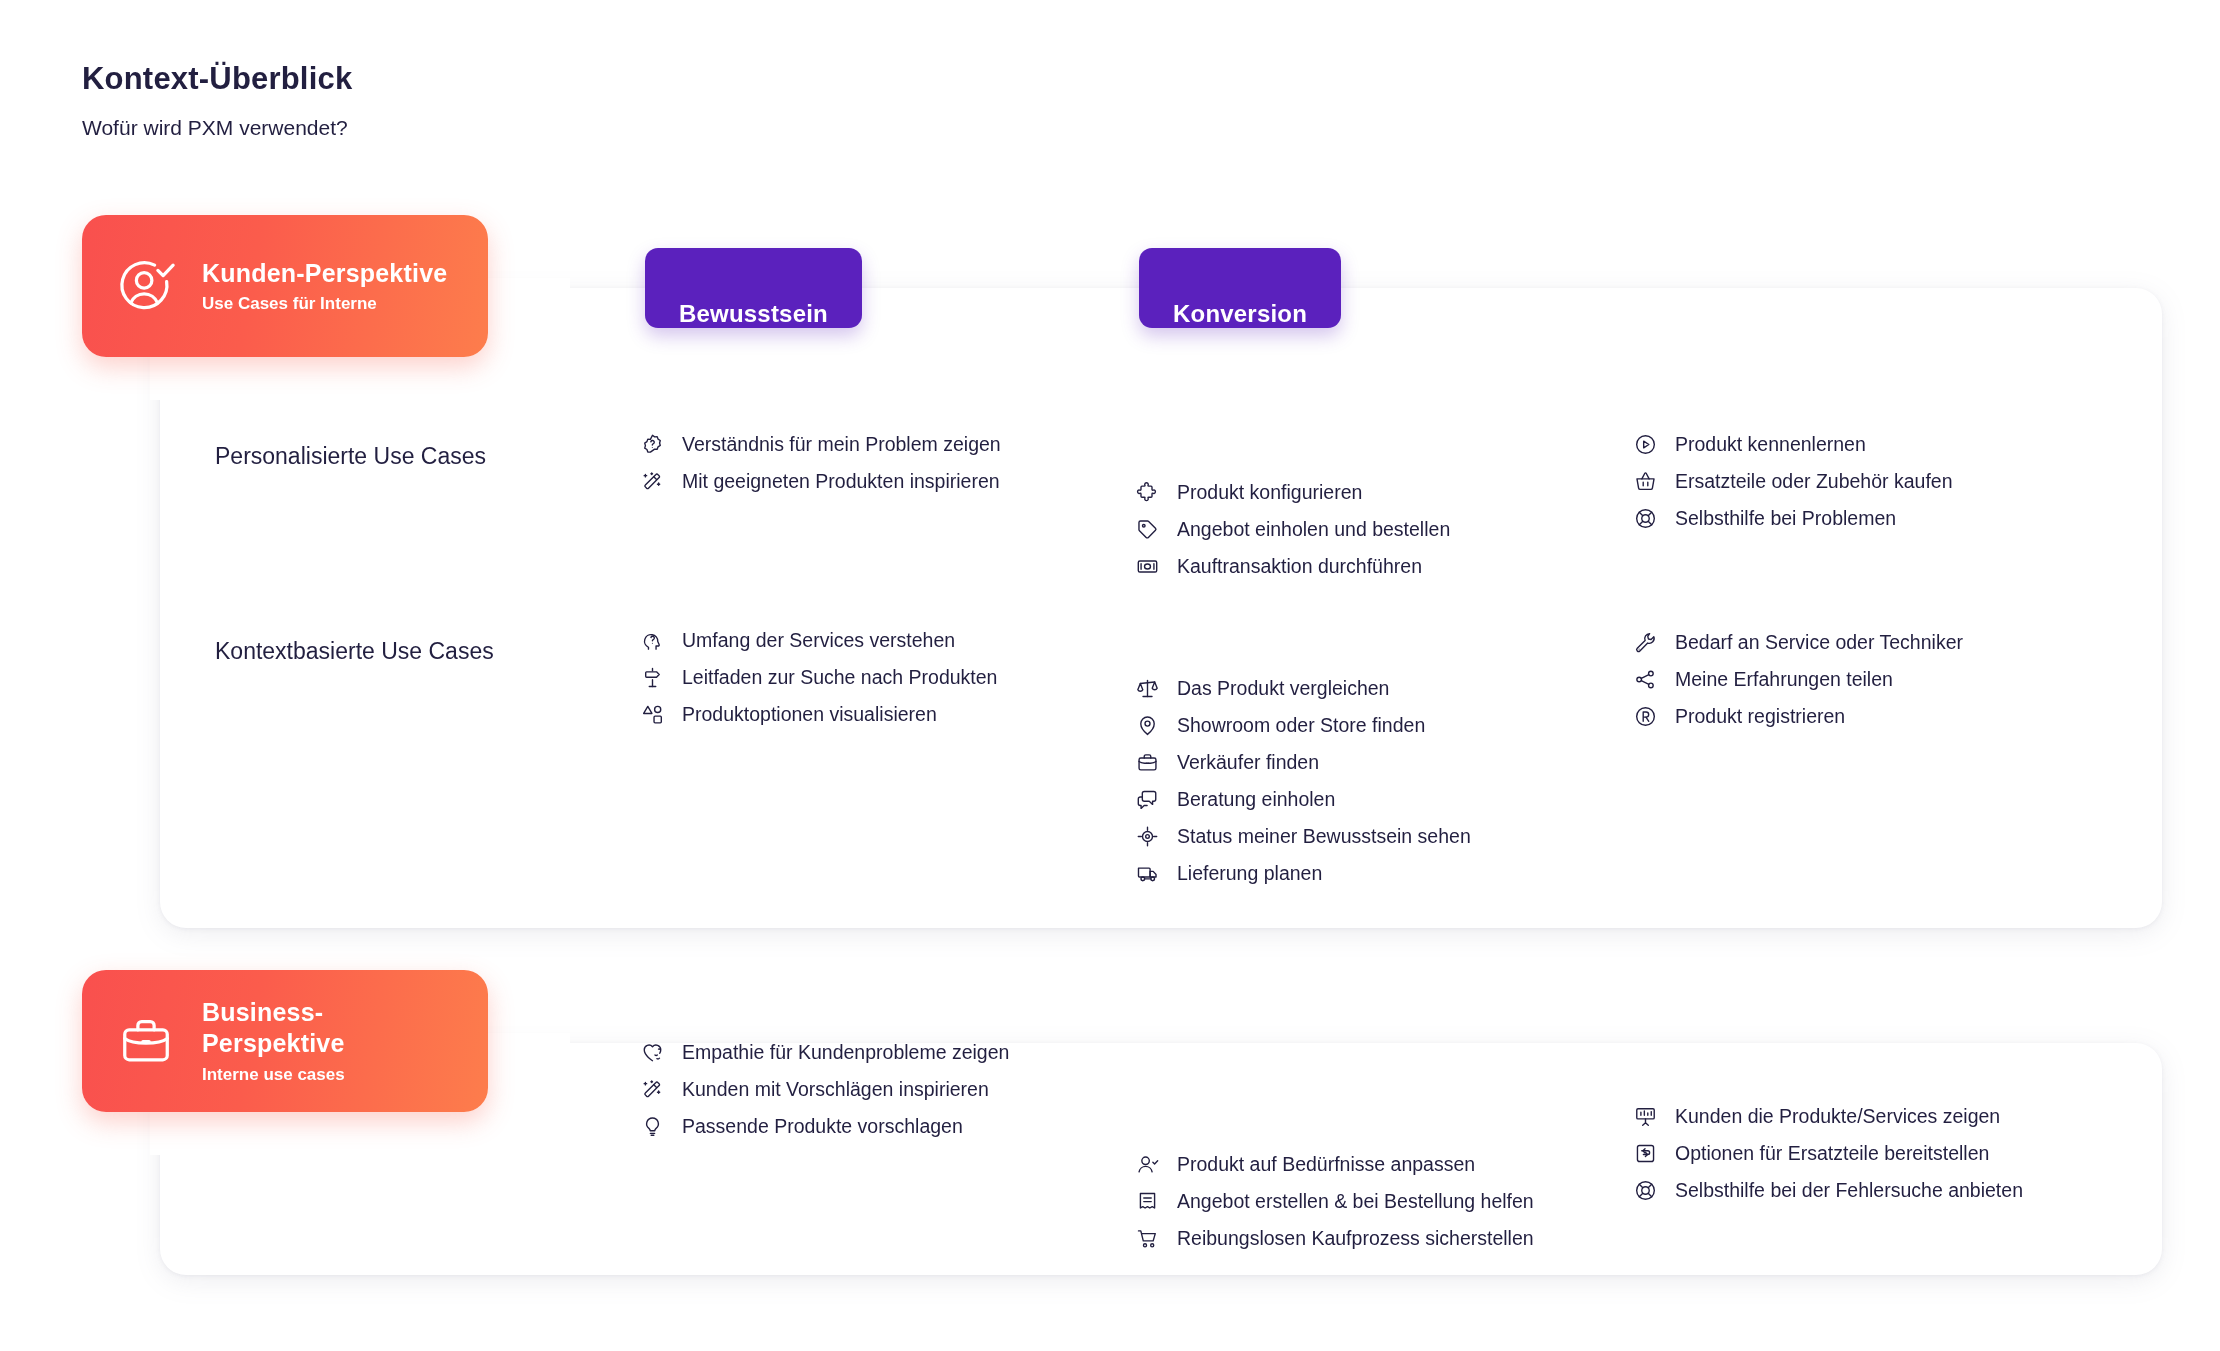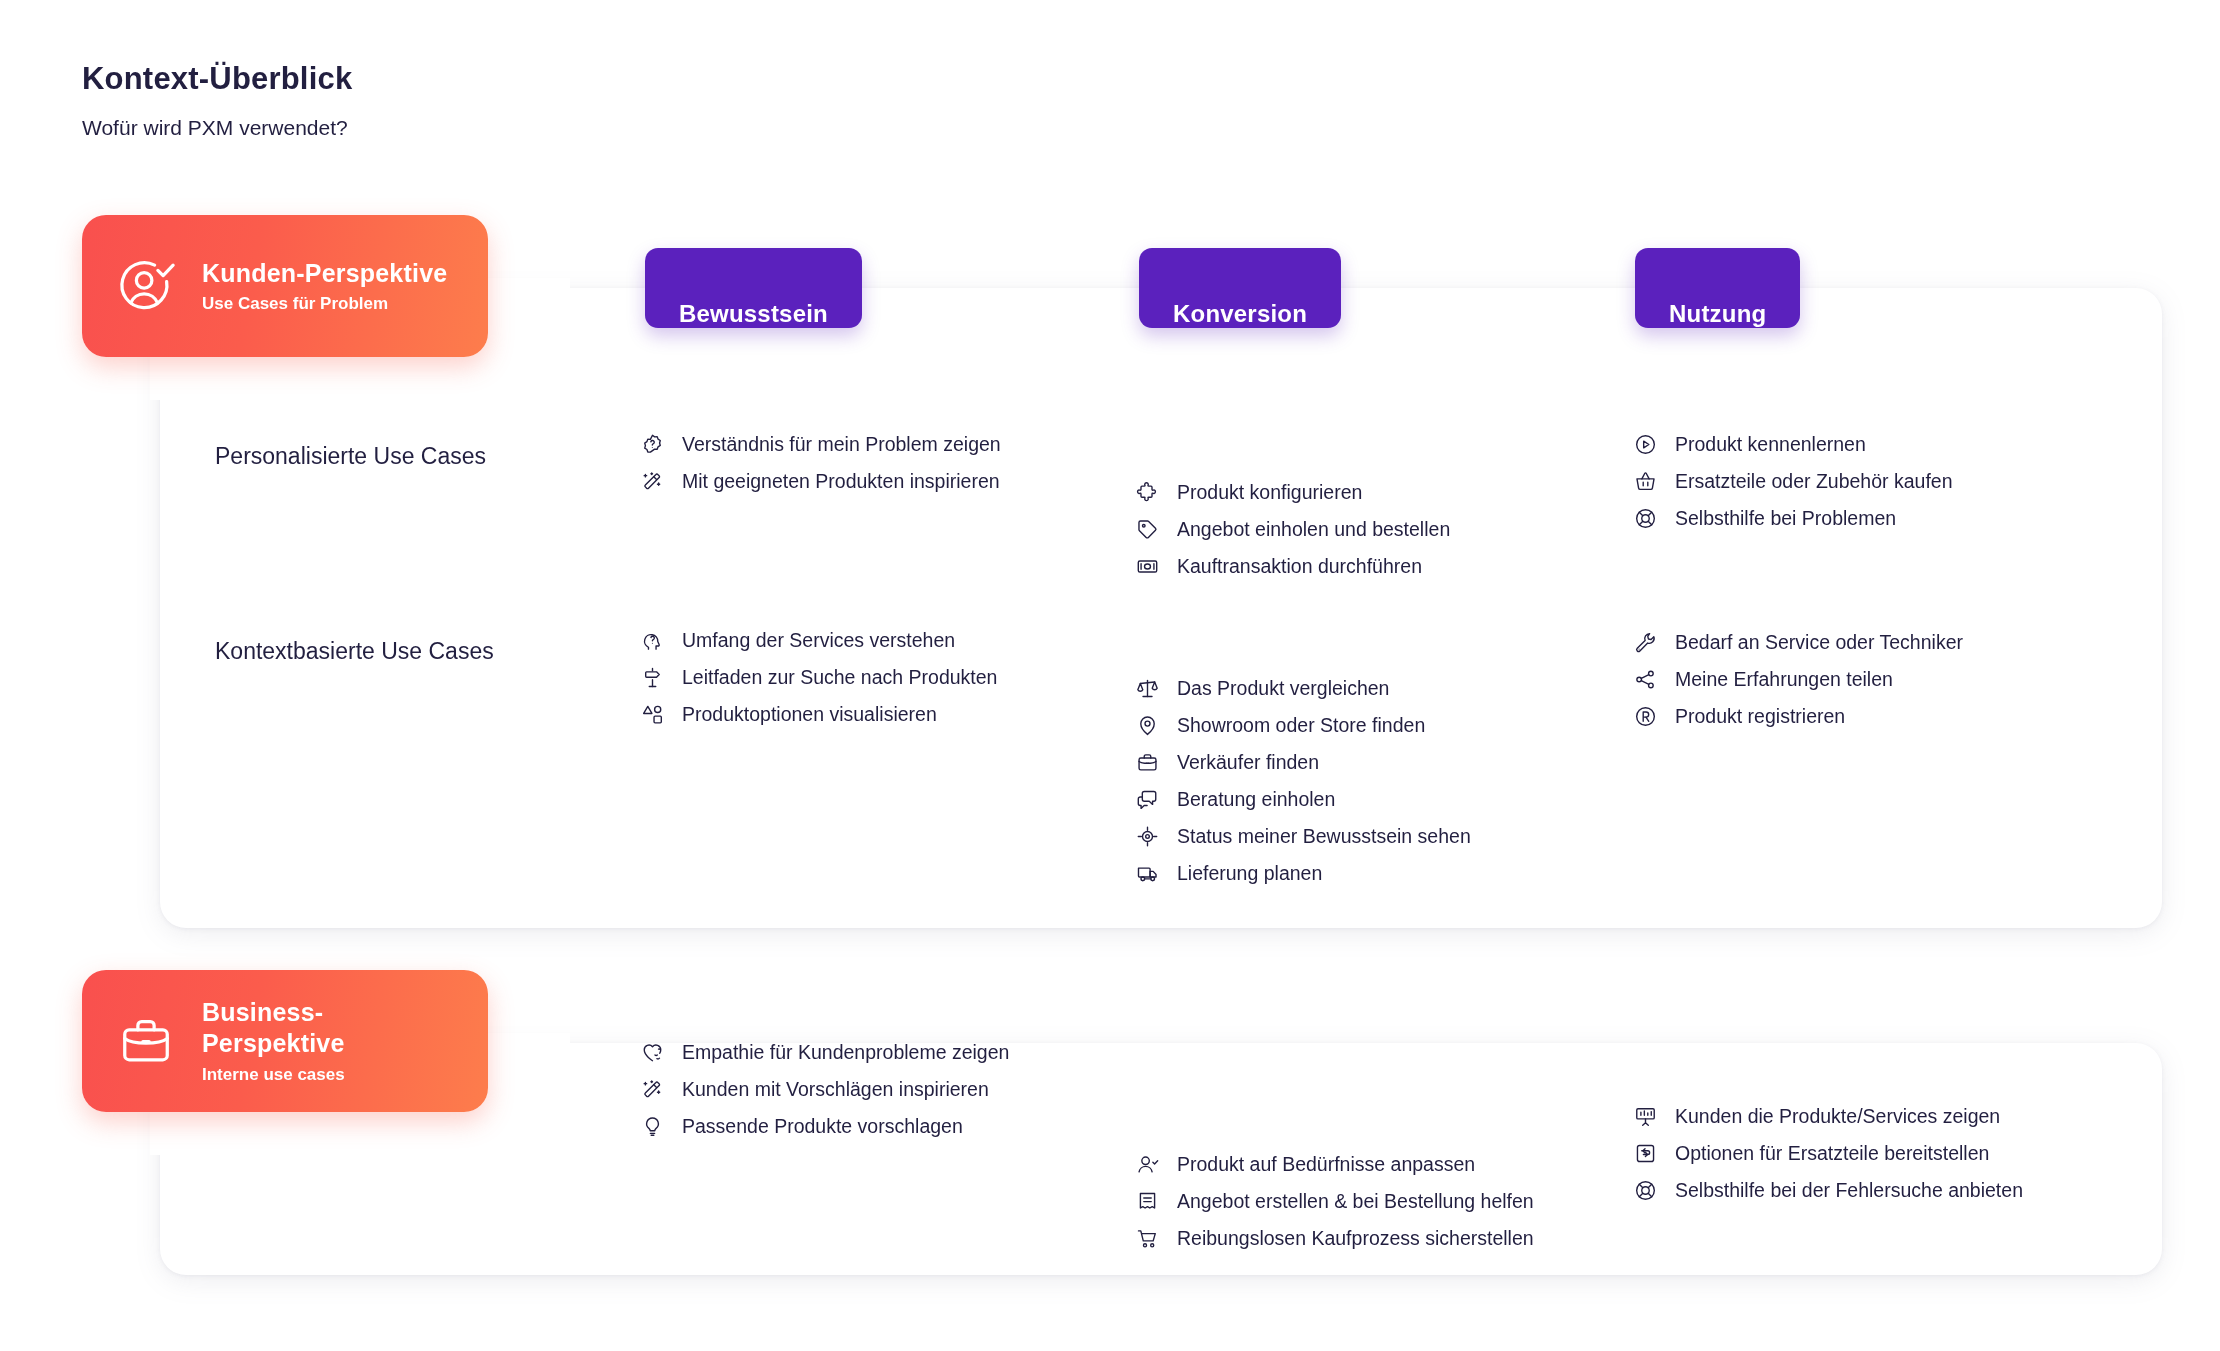--- a/index.html
+++ b/index.html
@@ -116,36 +116,33 @@
   <div class="panel-notch" id="business-notch">
       <div class="notch-corner" style="right: -30px; bottom: -30px; width: 30px; height: 30px; background: rgb(255, 255, 255);"></div>
     </div>
 
   <div class="stage-pill" id="stage-0">
     <span>Bewusstsein</span>
   </div>
   <div class="stage-pill" id="stage-1">
     <span>Konversion</span>
   </div>
-  <div class="stage-pill" id="stage-2">
-    <span>Nutzung</span>
-  </div>
 
   <div class="persp-card" id="customer-card">
     <span class="persp-icon">
       <svg viewBox="0 0 48 48" fill="none" stroke="#ffffff" stroke-width="2.6" stroke-linecap="round" stroke-linejoin="round">
         <path d="M40.5 20.5a18 18 0 1 1-9.6-13.2"></path>
         <circle cx="22.5" cy="19.5" r="6.2"></circle>
         <path d="M11.8 37.5a11.5 11.5 0 0 1 21.4 0"></path>
         <path d="M33.5 11.5l4.2 4.2 8-8.4"></path>
       </svg>
     </span>
     <span class="persp-text">
       <span class="persp-title" style="display:block">Kunden-Perspektive</span>
-      <span class="persp-sub" style="display:block">Use Cases für Problem</span>
+      <span class="persp-sub" style="display:block">Use Cases für Interne</span>
     </span>
   </div>
 
   <div class="persp-card" id="business-card">
     <span class="persp-icon">
       <svg viewBox="0 0 48 48" fill="none" stroke="#ffffff" stroke-width="2.6" stroke-linecap="round" stroke-linejoin="round">
         <rect x="7" y="15" width="34" height="24" rx="3.5"></rect>
         <path d="M17.5 15v-3.5a3 3 0 0 1 3-3h7a3 3 0 0 1 3 3V15"></path>
         <path d="M7 22c6.5 5 27.5 5 34 0"></path>
         <path d="M21.5 24.5h5"></path>

